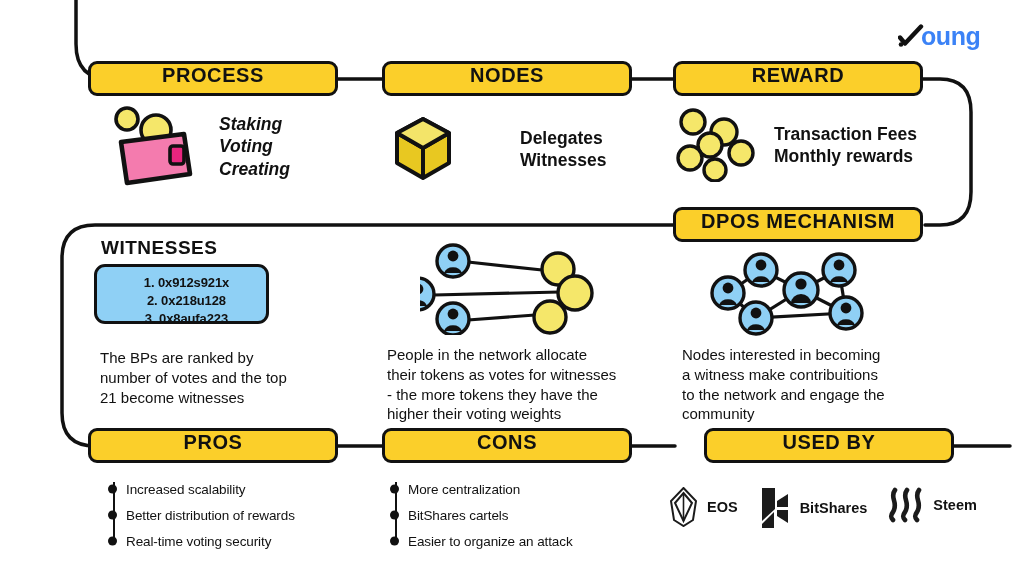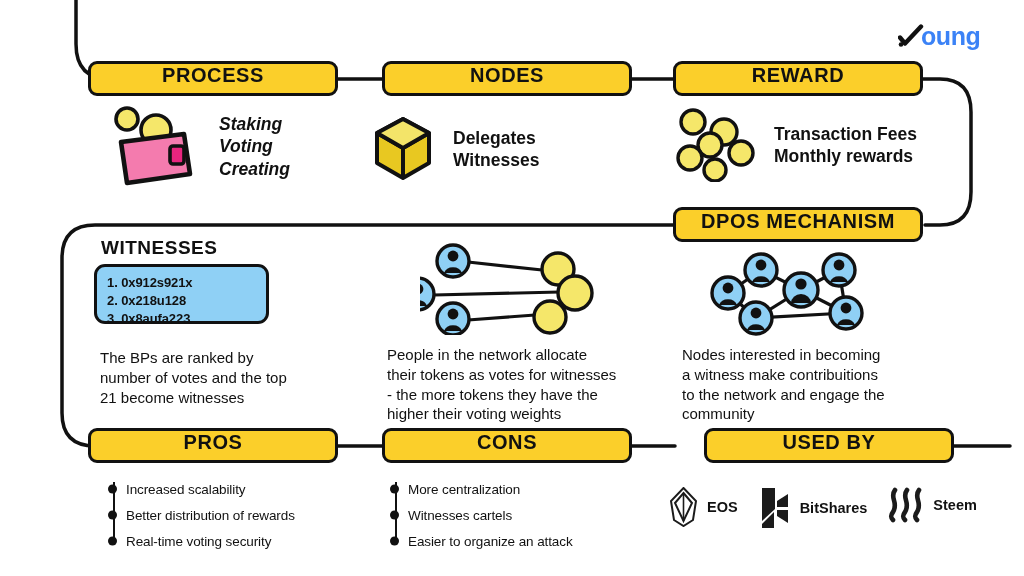--- a/index.html
+++ b/index.html
@@ -50,21 +50,21 @@
     position:absolute;left:101px;top:237px;
     font-weight:bold;font-size:19px;letter-spacing:0.5px;color:#111111;
   }
   .witness-box{
     position:absolute;left:94px;top:264px;width:175px;height:60px;
     background:#8FD0F5;border:3px solid #111111;border-radius:11px;
     box-sizing:border-box;
     padding:7px 0 0 10px;
   }
   .witness-item{
-    font-weight:bold;font-size:13px;line-height:1.37;color:#111111;letter-spacing:-0.1px;
+    font-weight:bold;font-size:13px;line-height:1.37;color:#111111;letter-spacing:-0.1px;text-align:center;
   }
 
   .body-text{
     position:absolute;font-size:15px;line-height:1.32;color:#111111;
     font-weight:500;white-space:pre-line;
   }
   .bt-1{left:100px;top:348px;width:240px;}
   .bt-2{left:387px;top:345px;width:250px;}
   .bt-3{left:682px;top:345px;width:250px;}
 
@@ -141,21 +141,21 @@
       <circle cx="19" cy="15" r="11" fill="#F5E76A" stroke="#111111" stroke-width="3.6"></circle>
       <circle cx="48" cy="26" r="15" fill="#F5E76A" stroke="#111111" stroke-width="3.6"></circle>
       <path d="M13 38 L76 30 L82 70 L19 79 Z" fill="#F47BAE" stroke="#111111" stroke-width="4.6" stroke-linejoin="round"></path>
       <rect x="62" y="42" width="14" height="18" rx="3" fill="#E9257E" stroke="#111111" stroke-width="3.6"></rect>
     </svg>
     <div class="icon-text" style="margin-left:16px;font-style:italic;">Staking
 Voting
 Creating</div>
   </div>
 
-  <div class="icon-row" style="left:372px;top:116px;">
+  <div class="icon-row" style="left:392px;top:116px;gap:47px;">
     <svg width="62" height="66" viewBox="0 0 62 66">
       <path d="M31 3 L57 17 L57 47 L31 62 L5 47 L5 17 Z" fill="#E8C821" stroke="#111111" stroke-width="4" stroke-linejoin="round"></path>
       <path d="M5 17 L31 32 L57 17" fill="none" stroke="#111111" stroke-width="4" stroke-linejoin="round"></path>
       <path d="M31 32 L31 62" fill="none" stroke="#111111" stroke-width="4" stroke-linejoin="round"></path>
       <path d="M31 3 L57 17 L31 32 L5 17 Z" fill="#F3E469" stroke="#111111" stroke-width="4" stroke-linejoin="round"></path>
     </svg>
     <div class="icon-text" style="margin-left:19px;">Delegates
 Witnesses</div>
   </div>
 
@@ -271,21 +271,21 @@
   <div class="list list-pros">
     <div class="list-rail" style="height:58px;"></div>
     <div class="list-item">Increased scalability</div>
     <div class="list-item">Better distribution of rewards</div>
     <div class="list-item">Real-time voting security</div>
   </div>
 
   <div class="list list-cons">
     <div class="list-rail" style="height:58px;"></div>
     <div class="list-item">More centralization</div>
-    <div class="list-item">Witnesses cartels</div>
+    <div class="list-item">BitShares cartels</div>
     <div class="list-item">Easier to organize an attack</div>
   </div>
 
   <div class="brands">
     <div class="brand">
       <svg width="31" height="40" viewBox="0 0 31 40">
         <path d="M15.5 1 L28 14 L25 33 L15.5 39 L6 33 L3 14 Z" fill="none" stroke="#1b1b1b" stroke-width="2"></path>
         <path d="M15.5 6 L24 16 L15.5 34 L7 16 Z" fill="none" stroke="#1b1b1b" stroke-width="2"></path>
         <path d="M15.5 6 L15.5 34" fill="none" stroke="#1b1b1b" stroke-width="1.6"></path>
       </svg>

